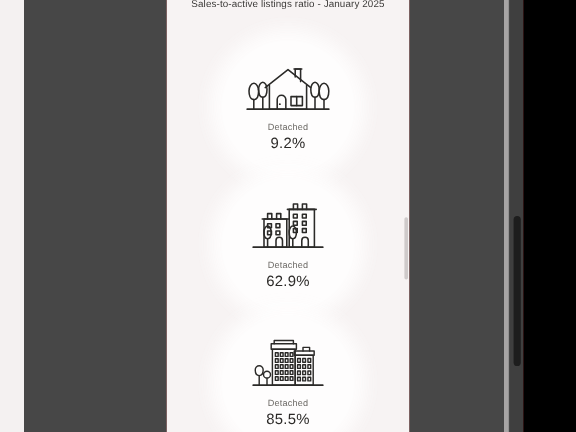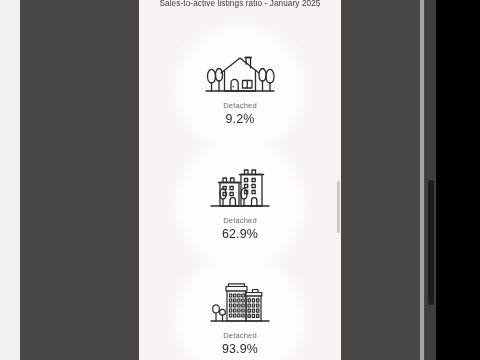--- a/index.html
+++ b/index.html
@@ -292,21 +292,21 @@
             <rect x="49.3" y="34.4" width="2.3" height="3"></rect>
             <rect x="53.6" y="34.4" width="2.3" height="3"></rect>
 
             <path d="M13 41 L13 33"></path>
             <path d="M13 33 c-2.6 0 -3.3 -2.6 -3.3 -4.6 c0 -2 1.5 -3.6 3.3 -3.6 c1.8 0 3.3 1.6 3.3 3.6 c0 2 -.7 4.6 -3.3 4.6 z"></path>
             <path d="M19.5 41 L19.5 35"></path>
             <circle cx="19.5" cy="32.2" r="2.9"></circle>
           </svg>
         </span>
         <span class="card-label">Detached</span>
-        <span class="card-value">93.9%</span>
+        <span class="card-value">85.5%</span>
       </div>
 
     </div>
   </div>
 
   <div class="panel-scrollbar"></div>
   <div class="outer-scrollbar-track">
     <div class="outer-scrollbar-thumb"></div>
   </div>
 

